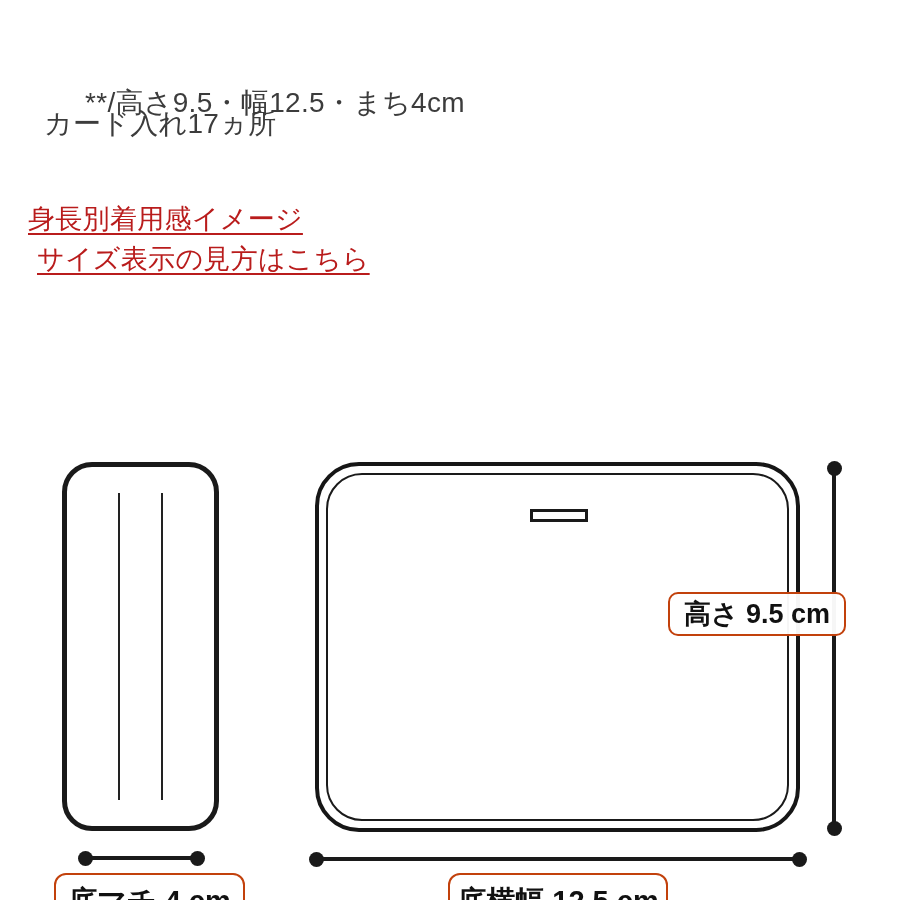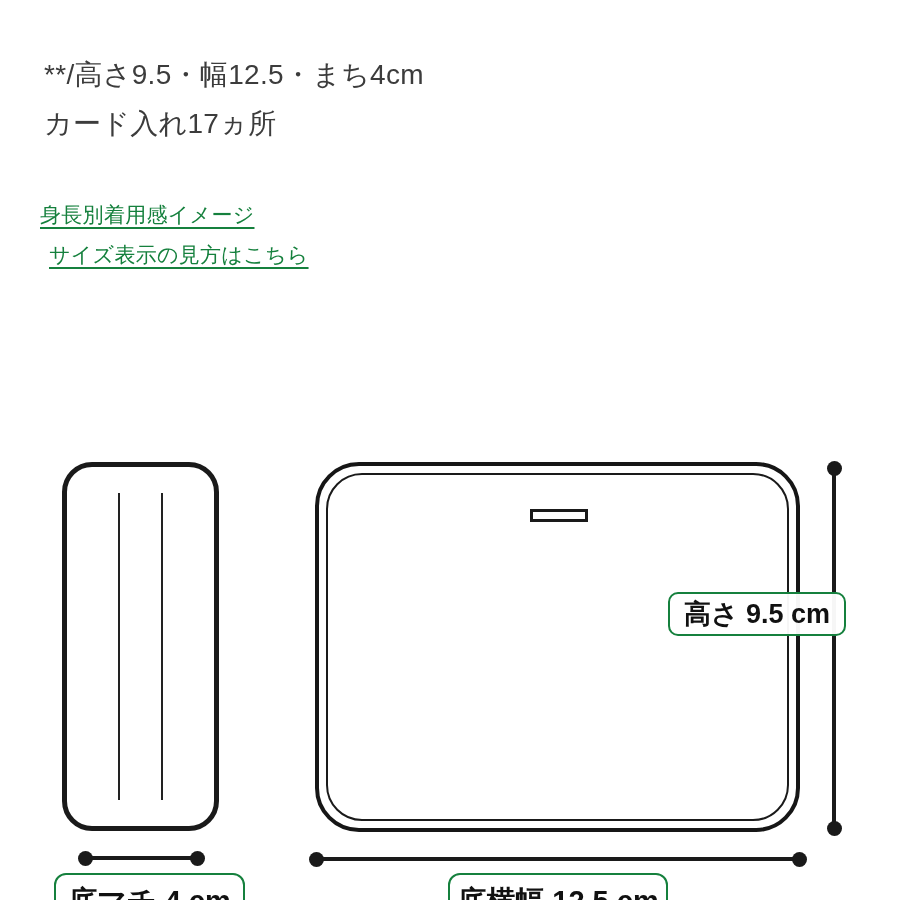--- a/index.html
+++ b/index.html
@@ -6,25 +6,25 @@
   body{
     width:900px;height:900px;overflow:hidden;position:relative;
     background:#ffffff;
     font-family:"Liberation Sans","DejaVu Sans",sans-serif;
   }
   
   .spec-line{
     position:absolute;left:44px;
     font-size:28px;color:#3c3c3c;letter-spacing:0.3px;white-space:nowrap;
   }
-  .spec-line-1{top:56px;}
+  .spec-line-1{top:84px;margin-left:41px;}
   .spec-line-2{top:105px;text-align:right;}
   .text-link{
-    position:absolute;left:40px;
-    font-size:21px;color:#15803d;letter-spacing:0.3px;white-space:nowrap;
+    position:absolute;left:28px;
+    font-size:27px;color:#b91c1c;letter-spacing:0.3px;white-space:nowrap;
     text-decoration:underline;text-underline-offset:5px;text-decoration-thickness:2px;
     cursor:pointer;
   }
   .text-link-1{top:201px;}
   .text-link-2{top:241px;margin-left:9px;}
 
   
   .side-view{
     position:absolute;left:62px;top:462px;width:157px;height:369px;
     box-sizing:border-box;border:5px solid #1a1a1a;border-radius:30px;
@@ -65,21 +65,21 @@
   .dim-v .dot-t{top:0;left:0;}
   .dim-v .dot-b{bottom:0;left:0;}
   .dim-gusset{left:78px;top:851px;width:127px;}
   .dim-width{left:309px;top:852px;width:498px;}
   .dim-height{left:827px;top:461px;height:375px;}
 
   
   .mlabel{
     position:absolute;box-sizing:border-box;
     background:rgba(255,255,255,0.96);
-    border:2px solid #15803d;border-radius:12px;
+    border:2px solid #c2410c;border-radius:12px;
     color:#111111;font-weight:bold;text-align:center;white-space:nowrap;
     z-index:6;
   }
   .label-height{
     left:668px;top:592px;width:178px;height:44px;
     font-size:27px;line-height:40px;border-radius:10px;
   }
   .label-gusset{
     left:54px;top:873px;width:191px;height:52px;
     font-size:29px;padding-top:7px;

